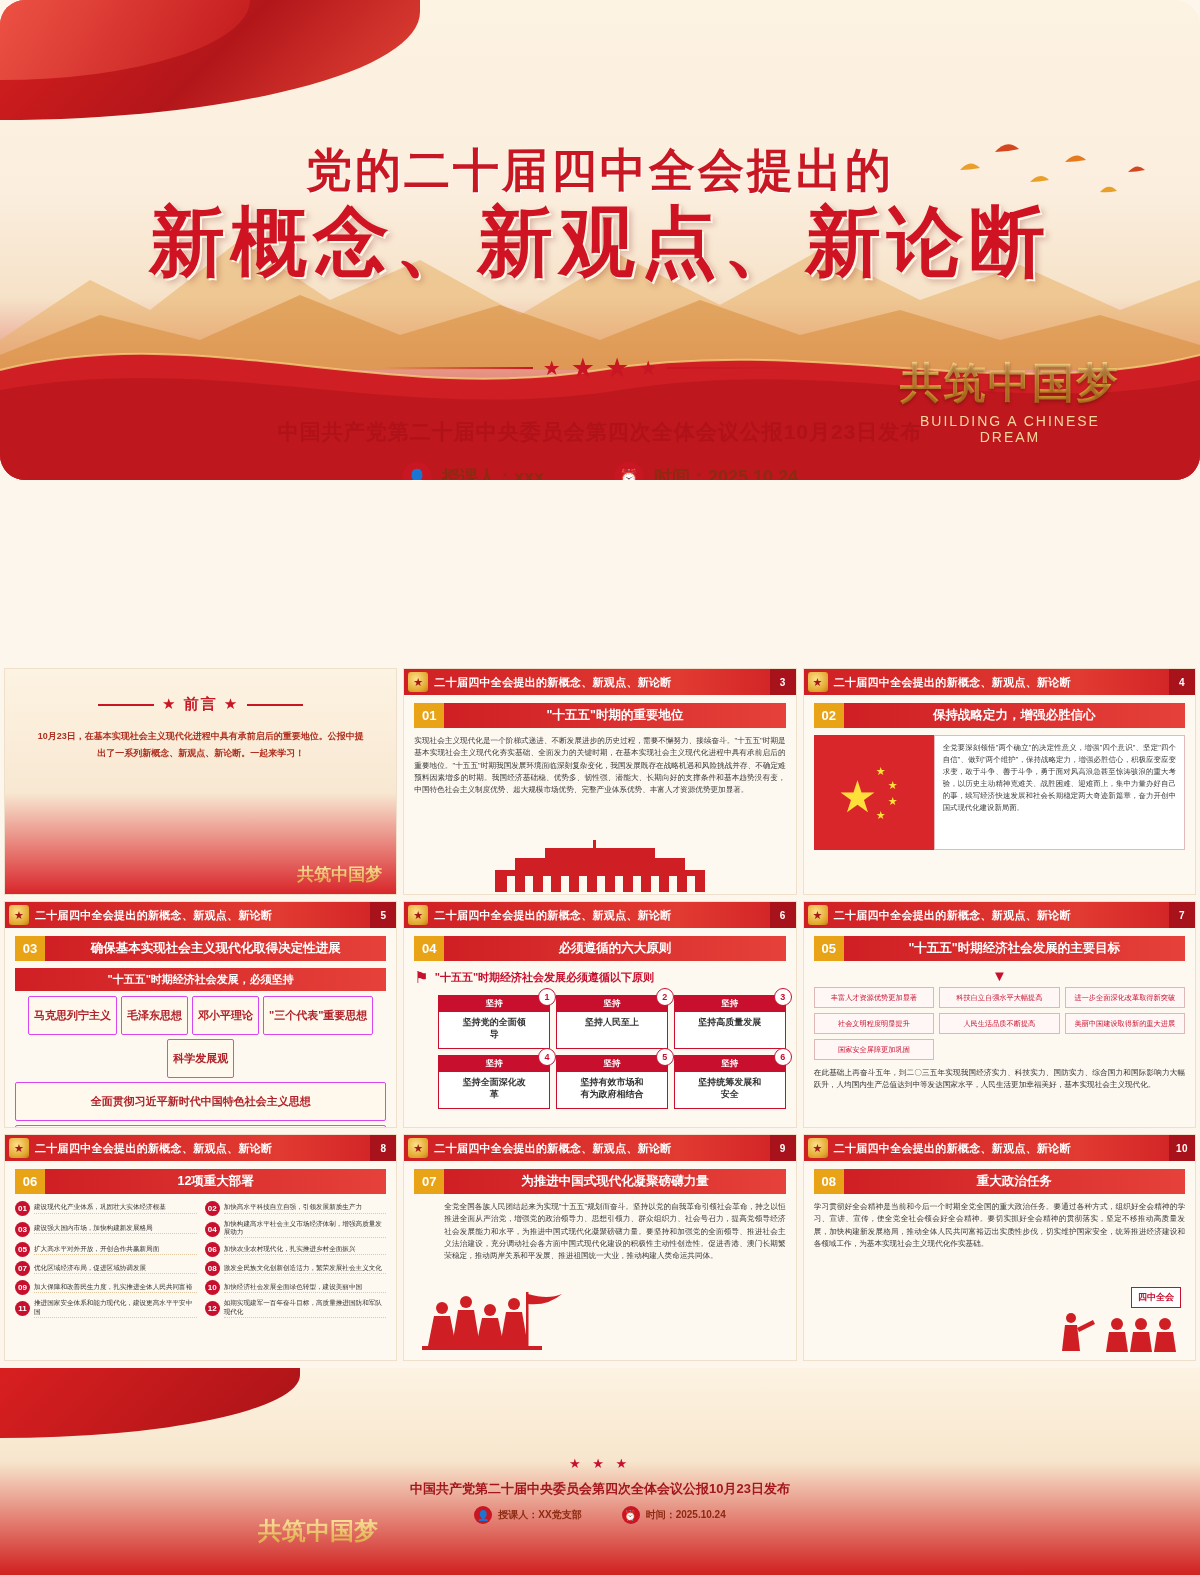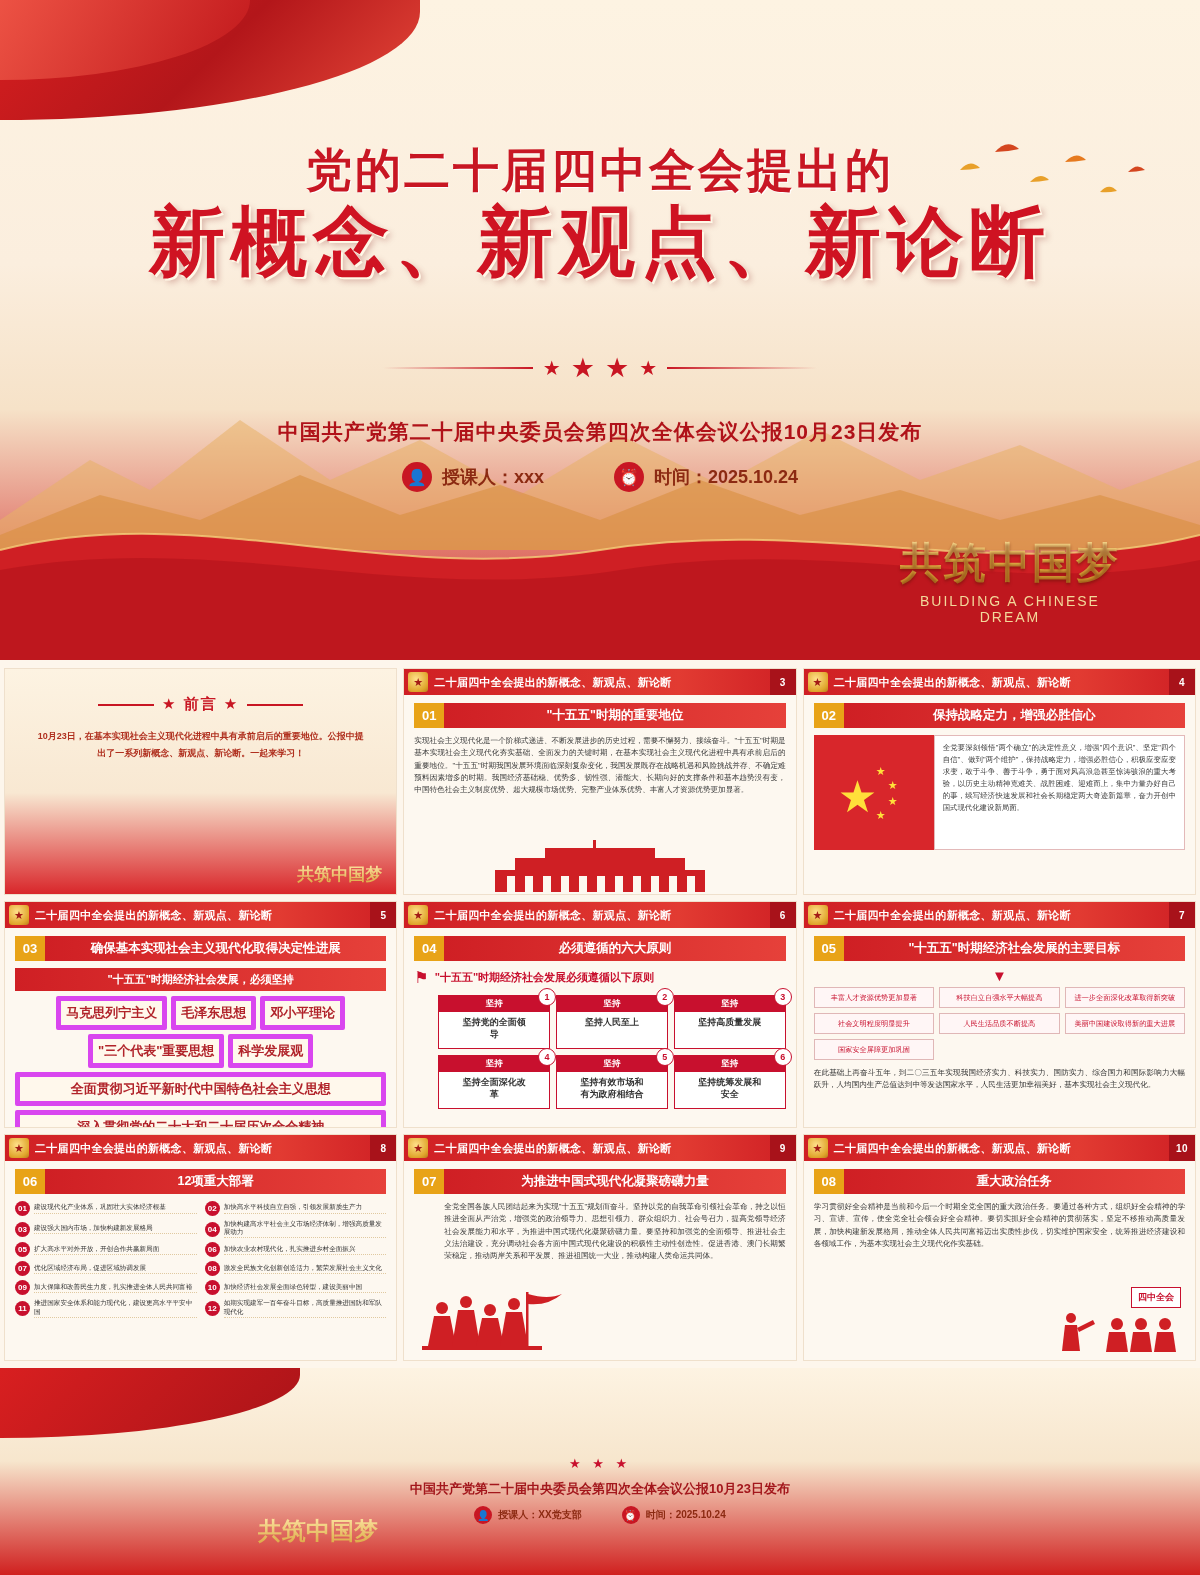--- a/index.html
+++ b/index.html
@@ -7,23 +7,24 @@
     width:1200px;height:1575px;
     background:#fdf6ec;
     font-family:"Liberation Sans","DejaVu Sans",sans-serif;
     overflow:hidden;
     position:relative;
   }
   .deck{position:relative;width:1200px;height:1575px;}
 
   
   .cover{
-    position:absolute;left:0;top:0;width:1200px;height:660px;
+    position:absolute;left:0;top:0;width:1200px;height:480px;
     background:linear-gradient(180deg,#fdf3e2 0%,#fbeede 40%,#f6e2c8 62%,#cf2222 100%);
     overflow:hidden;
+    border-radius:25px;
   }
   .cover .drape{
     position:absolute;left:0;top:0;width:420px;height:120px;
     background:linear-gradient(135deg,#d81f20 0%,#b3161a 50%,#e84a3a 100%);
     border-bottom-right-radius:100% 90%;
   }
   .cover .drape2{
     position:absolute;left:0;top:0;width:250px;height:80px;
     background:linear-gradient(120deg,#f05b4a 0%,#c4181c 100%);
     border-bottom-right-radius:100% 100%;opacity:.85;
@@ -124,21 +125,21 @@
   .flag .bigstar{position:absolute;left:24px;top:40px;color:#ffdf3a;font-size:44px;line-height:1;}
   .flag .s2{position:absolute;color:#ffdf3a;font-size:11px;}
   .flagtext{flex:1;border:1px solid #e3b9b9;padding:6px 8px;font-size:7.4px;line-height:1.62;color:#3a3a3a;text-align:justify;background:#fff;}
 
   
   .bldg{position:absolute;left:50%;transform:translateX(-50%);bottom:2px;}
 
   
   .sub-red{background:linear-gradient(90deg,#cf1f24,#e6413a);color:#fff;font-size:11px;font-weight:bold;padding:4px 0;text-align:center;margin-bottom:5px;}
   .tag-row{display:flex;gap:4px;margin-bottom:4px;flex-wrap:wrap;justify-content:center;}
-  .tag{border:5px solid #d946ef;color:#b1232a;font-size:13px;padding:3px 5px;background:#fff8ec;font-weight:bold;border-radius:2px;}
+  .tag{border:1px solid #d946ef;color:#b1232a;font-size:11px;padding:11px 5px;background:#fff8ec;font-weight:bold;border-radius:2px;}
   .tag.wide{width:100%;text-align:center;box-sizing:border-box;}
 
   
   .prin-head{display:flex;align-items:center;gap:6px;margin:6px 0 8px;}
   .prin-head .flagico{color:#c8102e;font-size:16px;}
   .prin-head .txt{color:#c8102e;font-size:11px;font-weight:bold;}
   .prin-grid{display:grid;grid-template-columns:repeat(3,1fr);gap:6px;margin-left:24px;}
   .prin{border:1.5px solid #c8102e;background:#fff;position:relative;height:52px;}
   .prin .cap{background:#c8102e;color:#fff;font-size:8.5px;font-weight:bold;text-align:center;padding:2px 0;}
   .prin .cnt{font-size:9px;color:#333;text-align:center;padding:5px 20px 0;line-height:1.3;font-weight:bold;}

